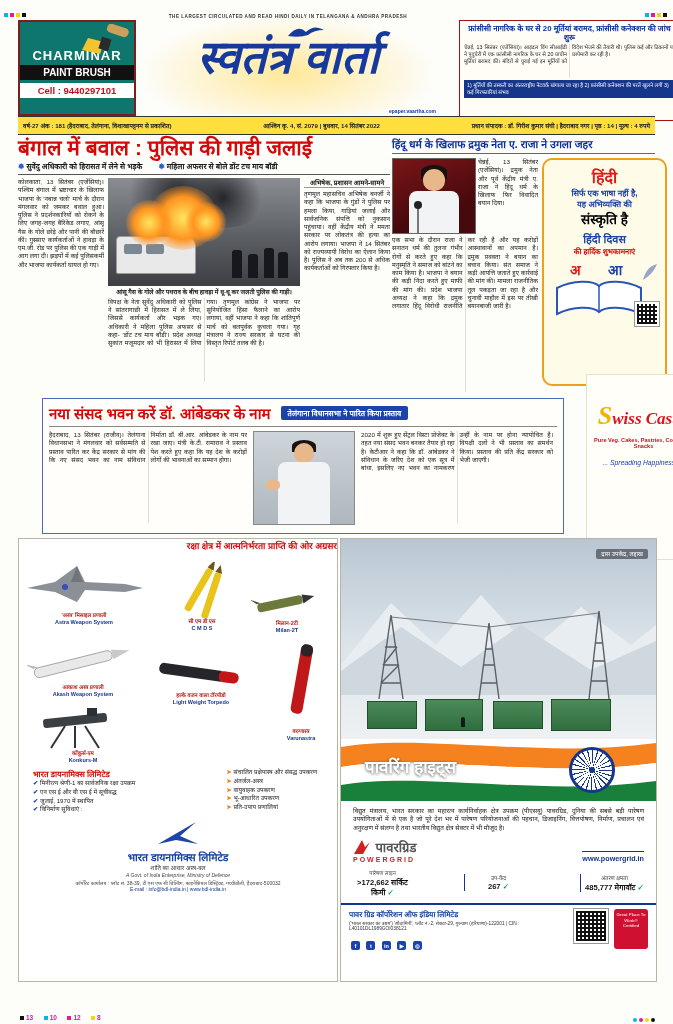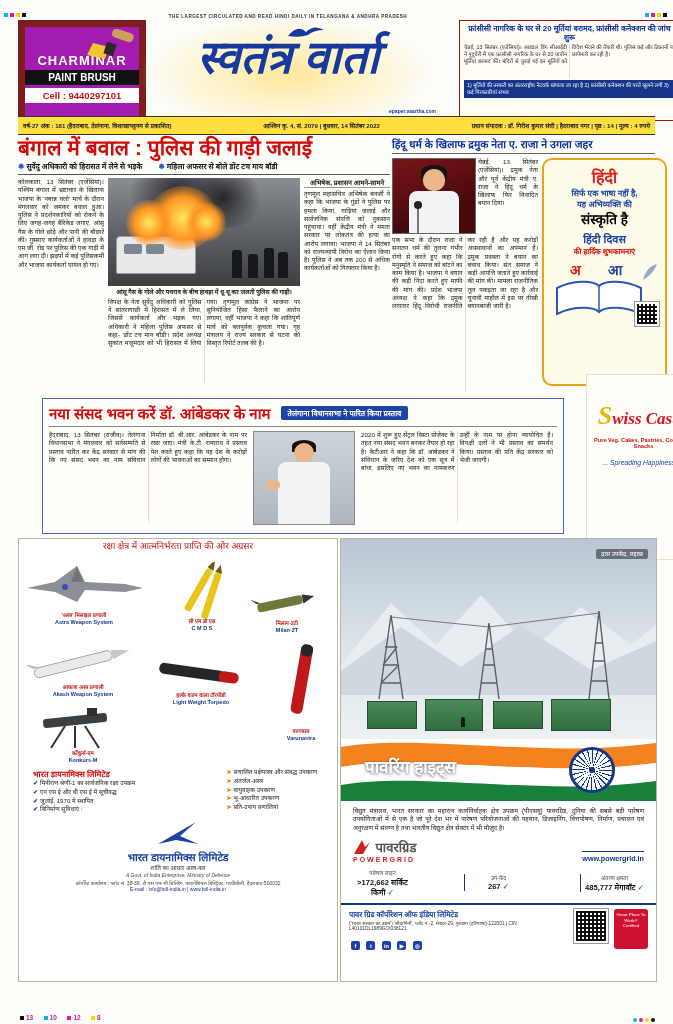--- a/index.html
+++ b/index.html
@@ -2,21 +2,21 @@
 <html><head>
 <meta charset="utf-8">
 <style>
   html,body{margin:0;padding:0;background:#e9e7e2;}
   .page{position:relative;width:673px;height:1024px;background:#fdfdfa;overflow:hidden;
         font-family:"Liberation Sans",sans-serif;color:#1a1a1a;margin:0 auto;}
   .abs{position:absolute;}
   .jtext{text-align:justify;line-height:1.32;color:#222;}
   .col2{column-count:2;column-gap:5px;column-rule:1px solid #e2ddd2;}
   
-  .charminar{background:#a21caf;border:7px solid #7f1d1d;overflow:hidden;}
+  .charminar{background:#0f766e;border:2px solid #7f1d1d;overflow:hidden;}
   .charminar .brand{color:#fff;font-weight:bold;font-size:13px;letter-spacing:1px;text-align:center;margin-top:26px;}
   .charminar .band{background:#111;color:#fff;font-weight:bold;font-size:10px;text-align:center;padding:2px 0;margin-top:2px;}
   .charminar .cell{background:#fff;color:#c40f22;font-weight:bold;font-size:9.5px;text-align:center;padding:2px 0;margin-top:3px;}
   .masttitle{font-family:"Liberation Serif",serif;font-style:italic;font-weight:bold;
              font-size:46px;color:#16399e;text-align:center;line-height:1.0;}
   .masthalo{background:radial-gradient(ellipse at 50% 60%, #ffe89a 0%, rgba(255,232,154,0) 70%);}
   .tagline{font-size:4.6px;letter-spacing:.5px;color:#333;text-align:center;font-weight:bold;}
   .frenchbox{border:1.5px solid #a80f0f;background:#fffdf6;padding:3px 4px;}
   .frenchbox .fh{color:#0a2e9e;font-weight:bold;font-size:7.8px;line-height:1.18;text-align:center;}
   .frenchbox .fb{font-size:5.3px;margin-top:2px;}
@@ -63,21 +63,21 @@
   .sw-tag{color:#c41220;font-size:5.6px;font-weight:bold;margin-top:6px;}
   .sw-slogan{color:#1b43a8;font-size:6.8px;font-style:italic;margin-top:10px;}
   
   .parl{border:1px solid #4a6ac0;background:#fffefb;padding:4px 6px;}
   .parlhead{color:#d40808;font-weight:bold;font-size:15px;}
   .ribbon{background:#1b43a8;color:#fff;font-size:7.6px;font-weight:bold;padding:2px 7px;border-radius:2px;}
   .ktr{background:linear-gradient(180deg,#cdd5da,#aeb7bd);position:relative;overflow:hidden;border:1px solid #888;}
   
   .bdl{border:1px solid #b9b4a8;background:#ffffff;overflow:hidden;}
   .bdl-greet{color:#1550a8;font-size:12.5px;font-weight:bold;text-align:center;}
-  .bdl-sub{color:#d01010;font-size:9px;font-weight:normal;text-align:center;}
+  .bdl-sub{color:#d01010;font-size:9px;font-weight:bold;text-align:right;}
   .wlabel{font-size:5.5px;font-weight:bold;text-align:center;line-height:1.25;}
   .wlabel .hi{color:#c01818;display:block;}
   .wlabel .en{color:#16368c;display:block;}
   .bdl-co{color:#d01010;font-weight:bold;font-size:8px;}
   .bdl-li{font-size:6.1px;line-height:1.45;}
   .chk{color:#1b43a8;font-weight:bold;margin-right:2px;}
   .arr{color:#f07a10;font-weight:bold;margin-right:2px;}
   .bdl-hi{color:#14409e;font-weight:bold;font-size:10.5px;}
   .bdl-en{color:#d01010;font-weight:bold;font-size:8px;letter-spacing:1px;}
   .bdl-motto{font-size:6px;color:#333;}

